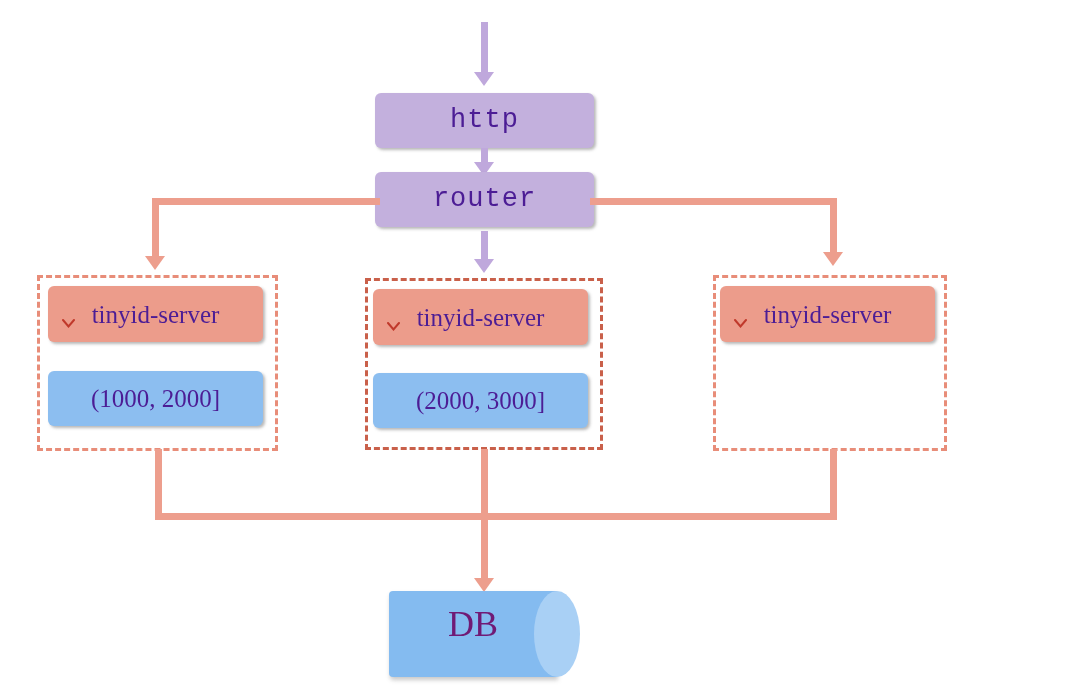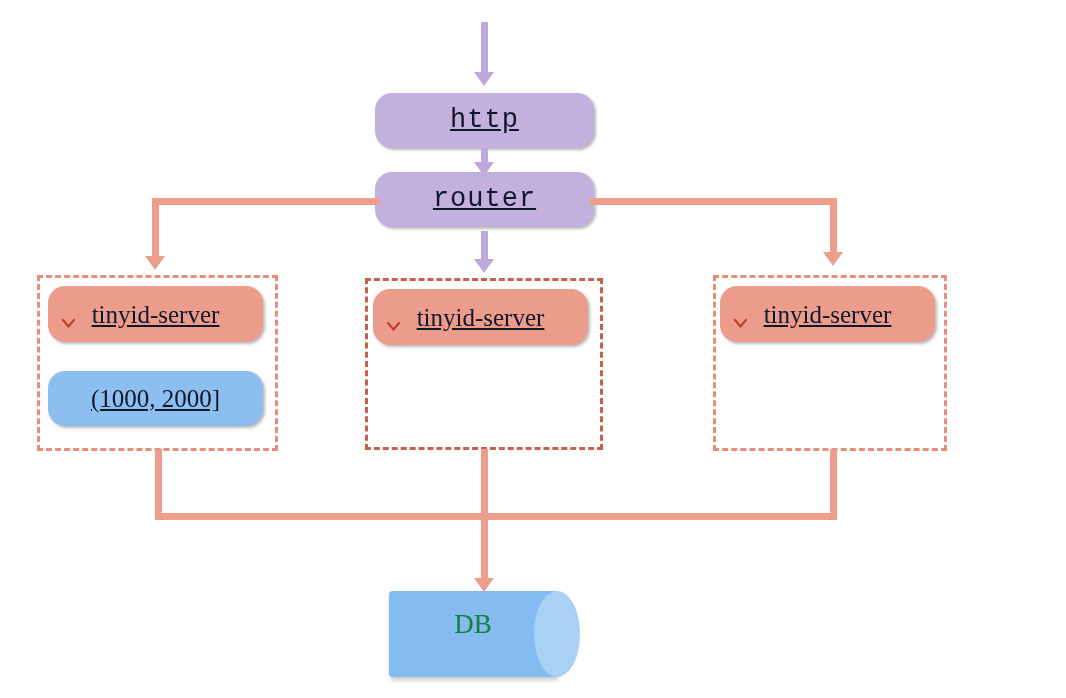--- a/index.html
+++ b/index.html
@@ -19,27 +19,26 @@
     overflow: hidden;
   }
 
   
   .node {
     position: absolute;
     box-sizing: border-box;
     display: flex;
     align-items: center;
     justify-content: center;
-    color: #0f172a;
-    border-radius: 17px;
+    color: #4c1d95;
+    border-radius: 6px;
     box-shadow: 2px 2px 3px rgba(100,100,100,0.45);
     text-align: center;
     line-height: 1;
     user-select: none;
-    text-decoration: underline;
   }
   .node-purple {
     background: #c3b0dd;
     font-family: "Liberation Mono", "DejaVu Sans Mono", monospace;
     font-size: 27px;
     letter-spacing: 1px;
   }
   .node-salmon {
     background: #ec9c8b;
     font-family: "Liberation Serif", "DejaVu Serif", serif;
@@ -116,23 +115,23 @@
   }
   #db-label {
     position: absolute;
     left: 0;
     top: 0;
     width: 168px;
     height: 66px;
     display: flex;
     align-items: center;
     justify-content: center;
-    color: #15803d;
-    font-family: "Liberation Serif", "DejaVu Serif", serif;
-    font-size: 27px;
+    color: #701a75;
+    font-family: "Liberation Serif", "DejaVu Serif", serif;
+    font-size: 36px;
     user-select: none;
   }
 </style>
 </head>
 <body>
 
 <div id="canvas">
 
   <div class="conn conn-purple v" style="left:481px; top:22px; height:52px;"></div>
   <div class="arrow-down purple" style="left:474px; top:72px;"></div>
@@ -174,20 +173,23 @@
 
   <div class="group-frame alt" style="left:365px; top:278px; width:238px; height:172px;"></div>
 
   <div class="node node-salmon" style="left:373px; top:289px; width:215px; height:56px;">
     <span>tinyid-server</span>
     <svg class="spell-mark" style="left:14px; top:33px;" viewBox="0 0 13 9">
       <path d="M1 1 L6.5 7.5 L12 1" stroke="#c0392b" stroke-width="2" fill="none" stroke-linecap="round"></path>
     </svg>
   </div>
 
+  <div class="node node-blue" style="left:373px; top:373px; width:215px; height:55px;">
+    <span>(2000, 3000]</span>
+  </div>
 
   <div class="group-frame" style="left:713px; top:275px; width:234px; height:176px;"></div>
 
   <div class="node node-salmon" style="left:720px; top:286px; width:215px; height:56px;">
     <span>tinyid-server</span>
     <svg class="spell-mark" style="left:14px; top:33px;" viewBox="0 0 13 9">
       <path d="M1 1 L6.5 7.5 L12 1" stroke="#c0392b" stroke-width="2" fill="none" stroke-linecap="round"></path>
     </svg>
   </div>
 

